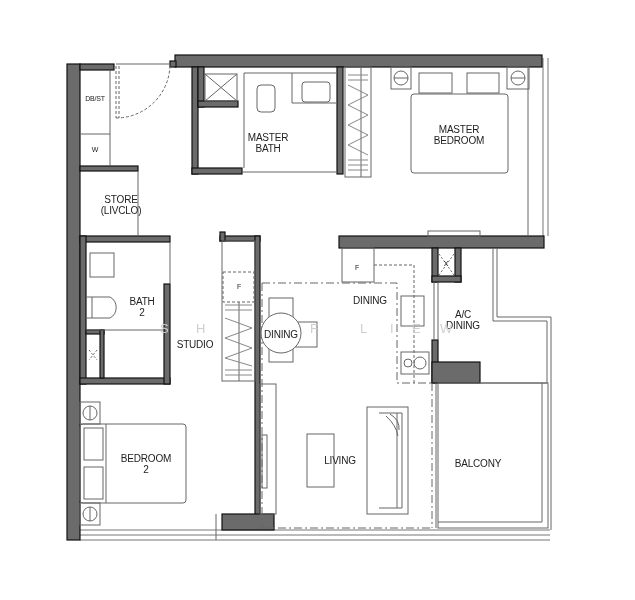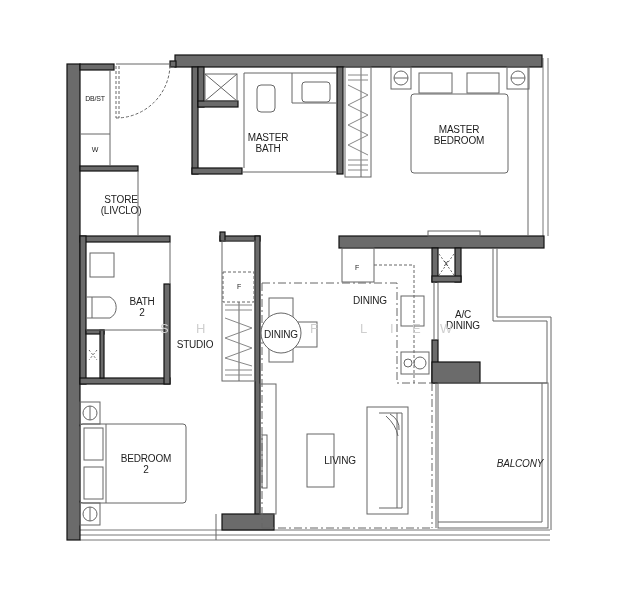--- a/index.html
+++ b/index.html
@@ -184,21 +184,21 @@
 <div class="lbl" style="left:142px;top:307px;">BATH
 2</div>
 <div class="lbl" style="left:195px;top:344px;text-align:right;">STUDIO</div>
 <div class="lbl" style="left:281px;top:334px;">DINING</div>
 <div class="lbl" style="left:370px;top:300px;">DINING</div>
 <div class="lbl" style="left:463px;top:320px;">A/C
 DINING</div>
 <div class="lbl" style="left:146px;top:464px;">BEDROOM
 2</div>
 <div class="lbl" style="left:321px;top:460px;margin-left:19px;">LIVING</div>
-<div class="lbl" style="left:520px;top:463px;font-style:italic;">BALCONY</div>
+<div class="lbl" style="left:478px;top:463px;">BALCONY</div>
 
 <div class="lbl small" style="left:357px;top:268px;">F</div>
 <div class="lbl small" style="left:239px;top:287px;">F</div>
 <div class="lbl small" style="left:446px;top:264px;">X</div>
 
 <div>
   <span class="wm" style="left:160px;top:321px;">S</span>
   <span class="wm" style="left:196px;top:321px;">H</span>
   <span class="wm" style="left:310px;top:321px;">F</span>
   <span class="wm" style="left:360px;top:321px;">L</span>

